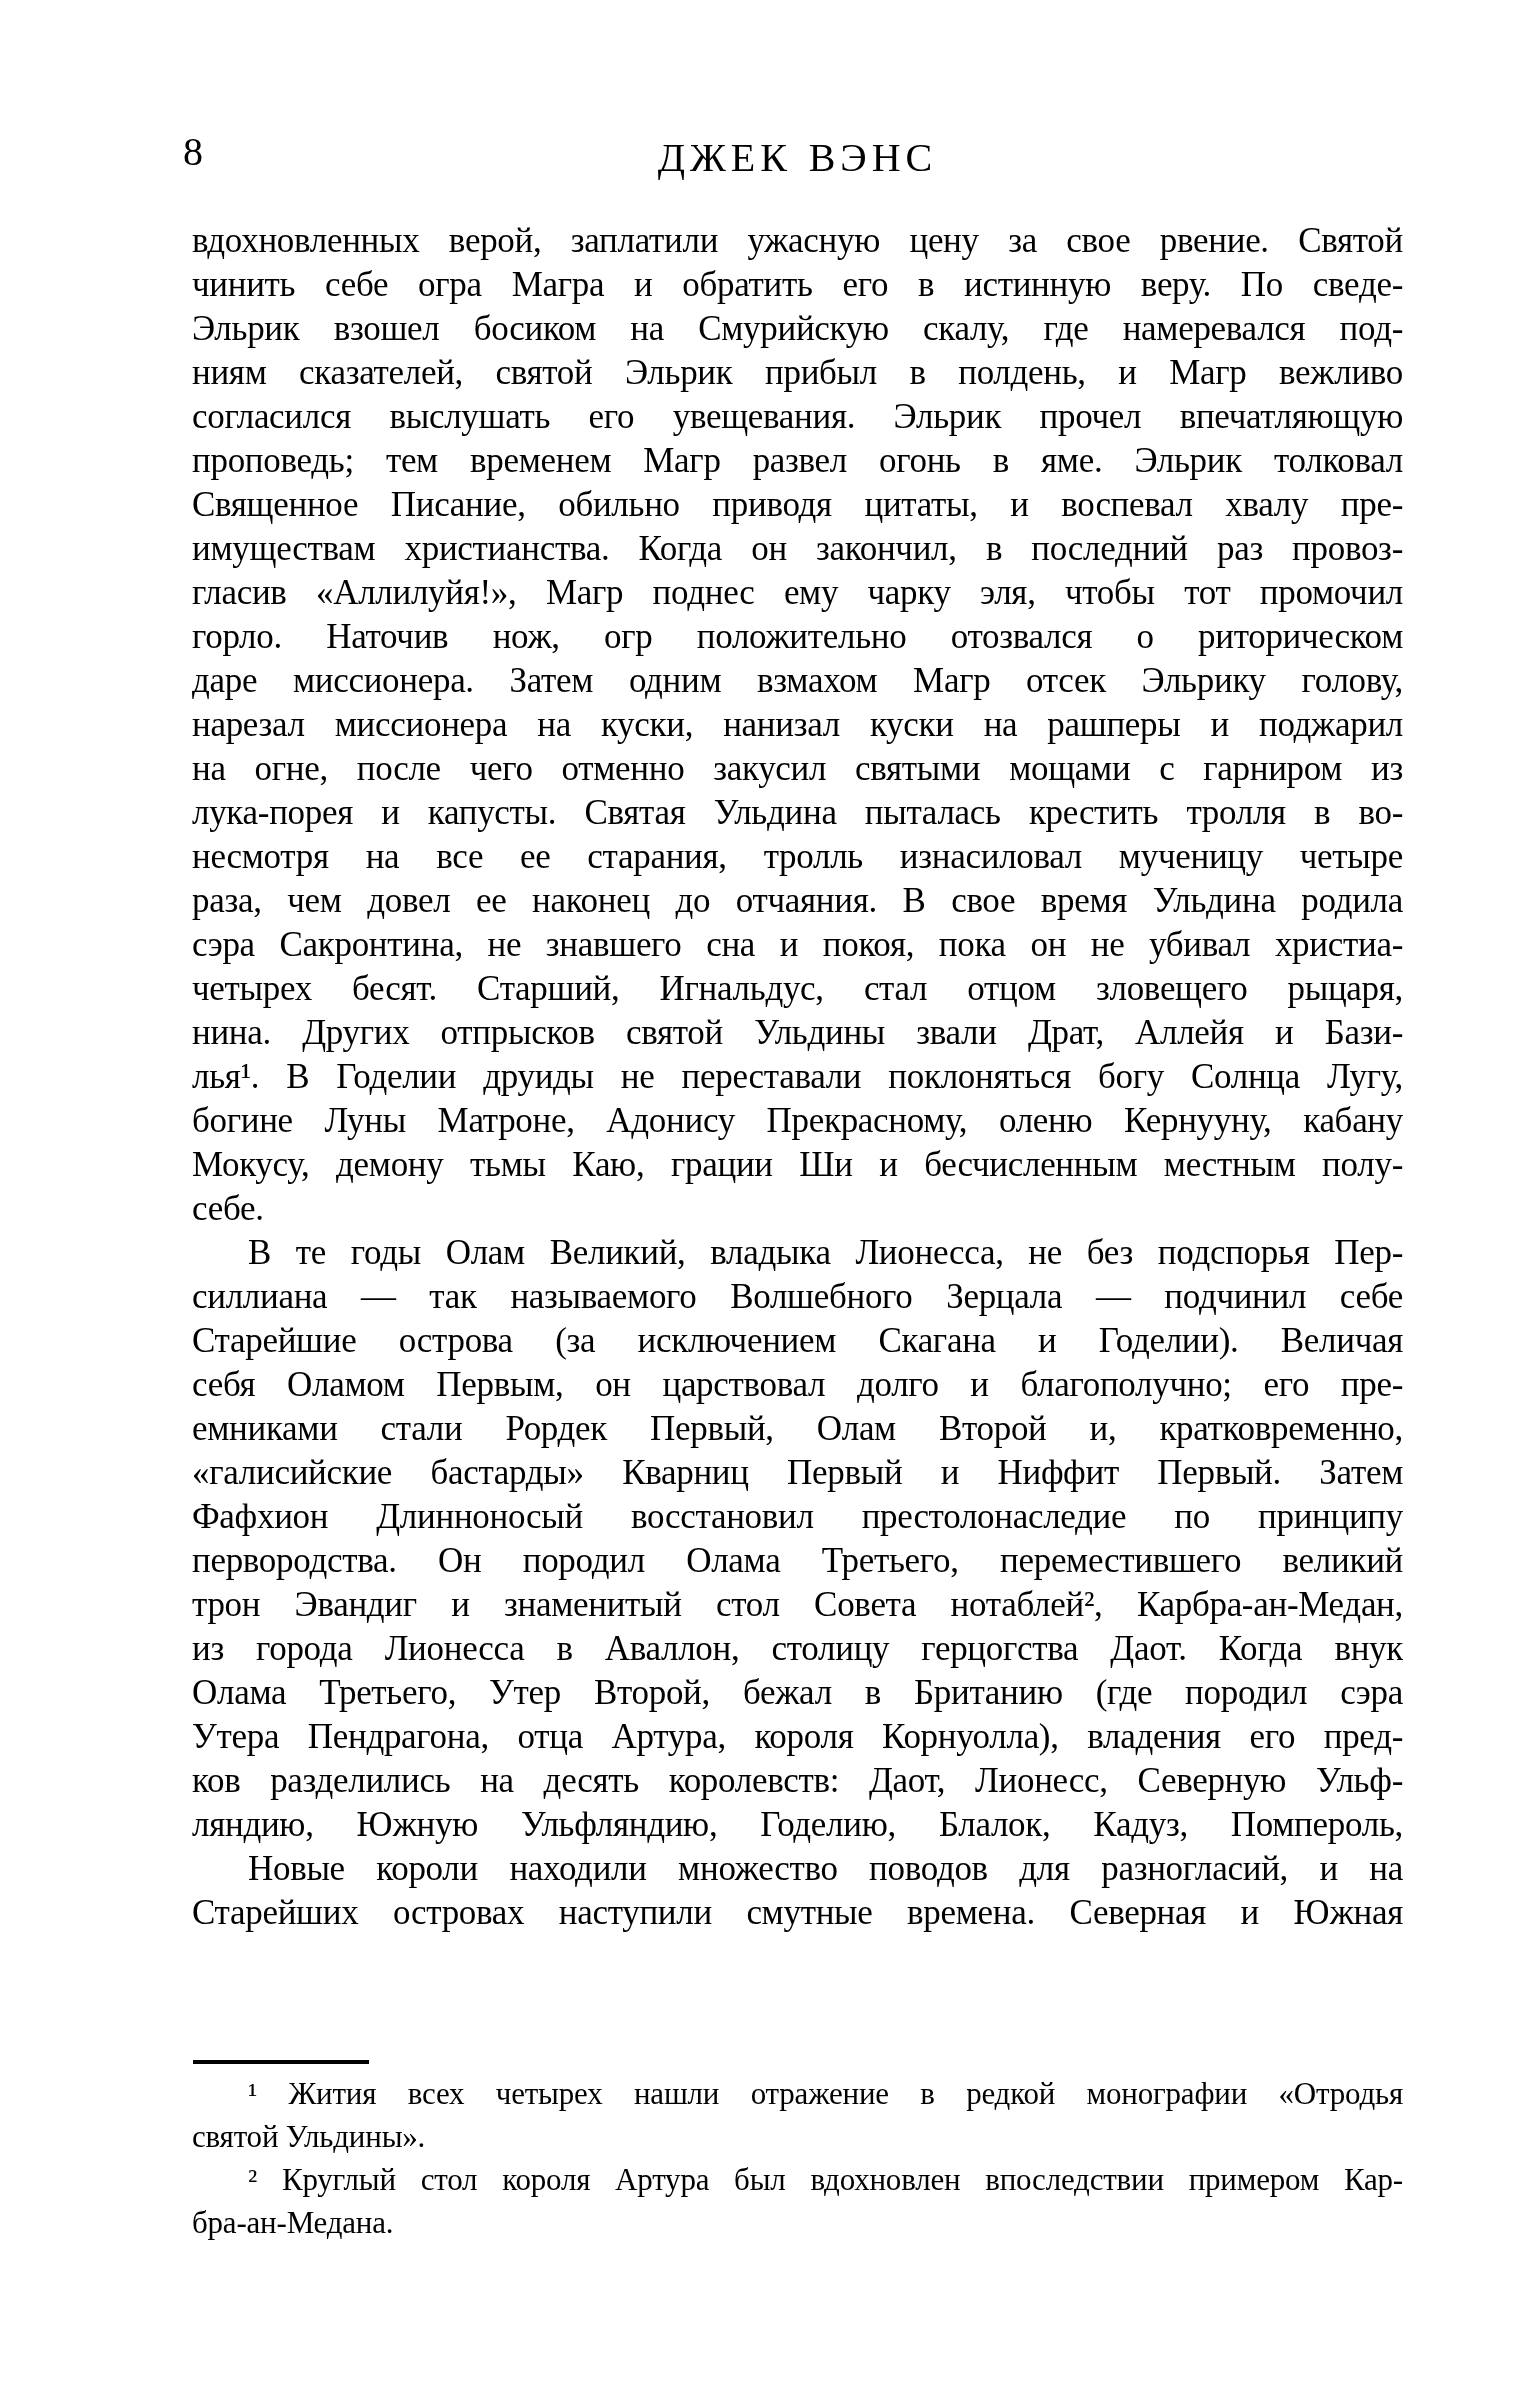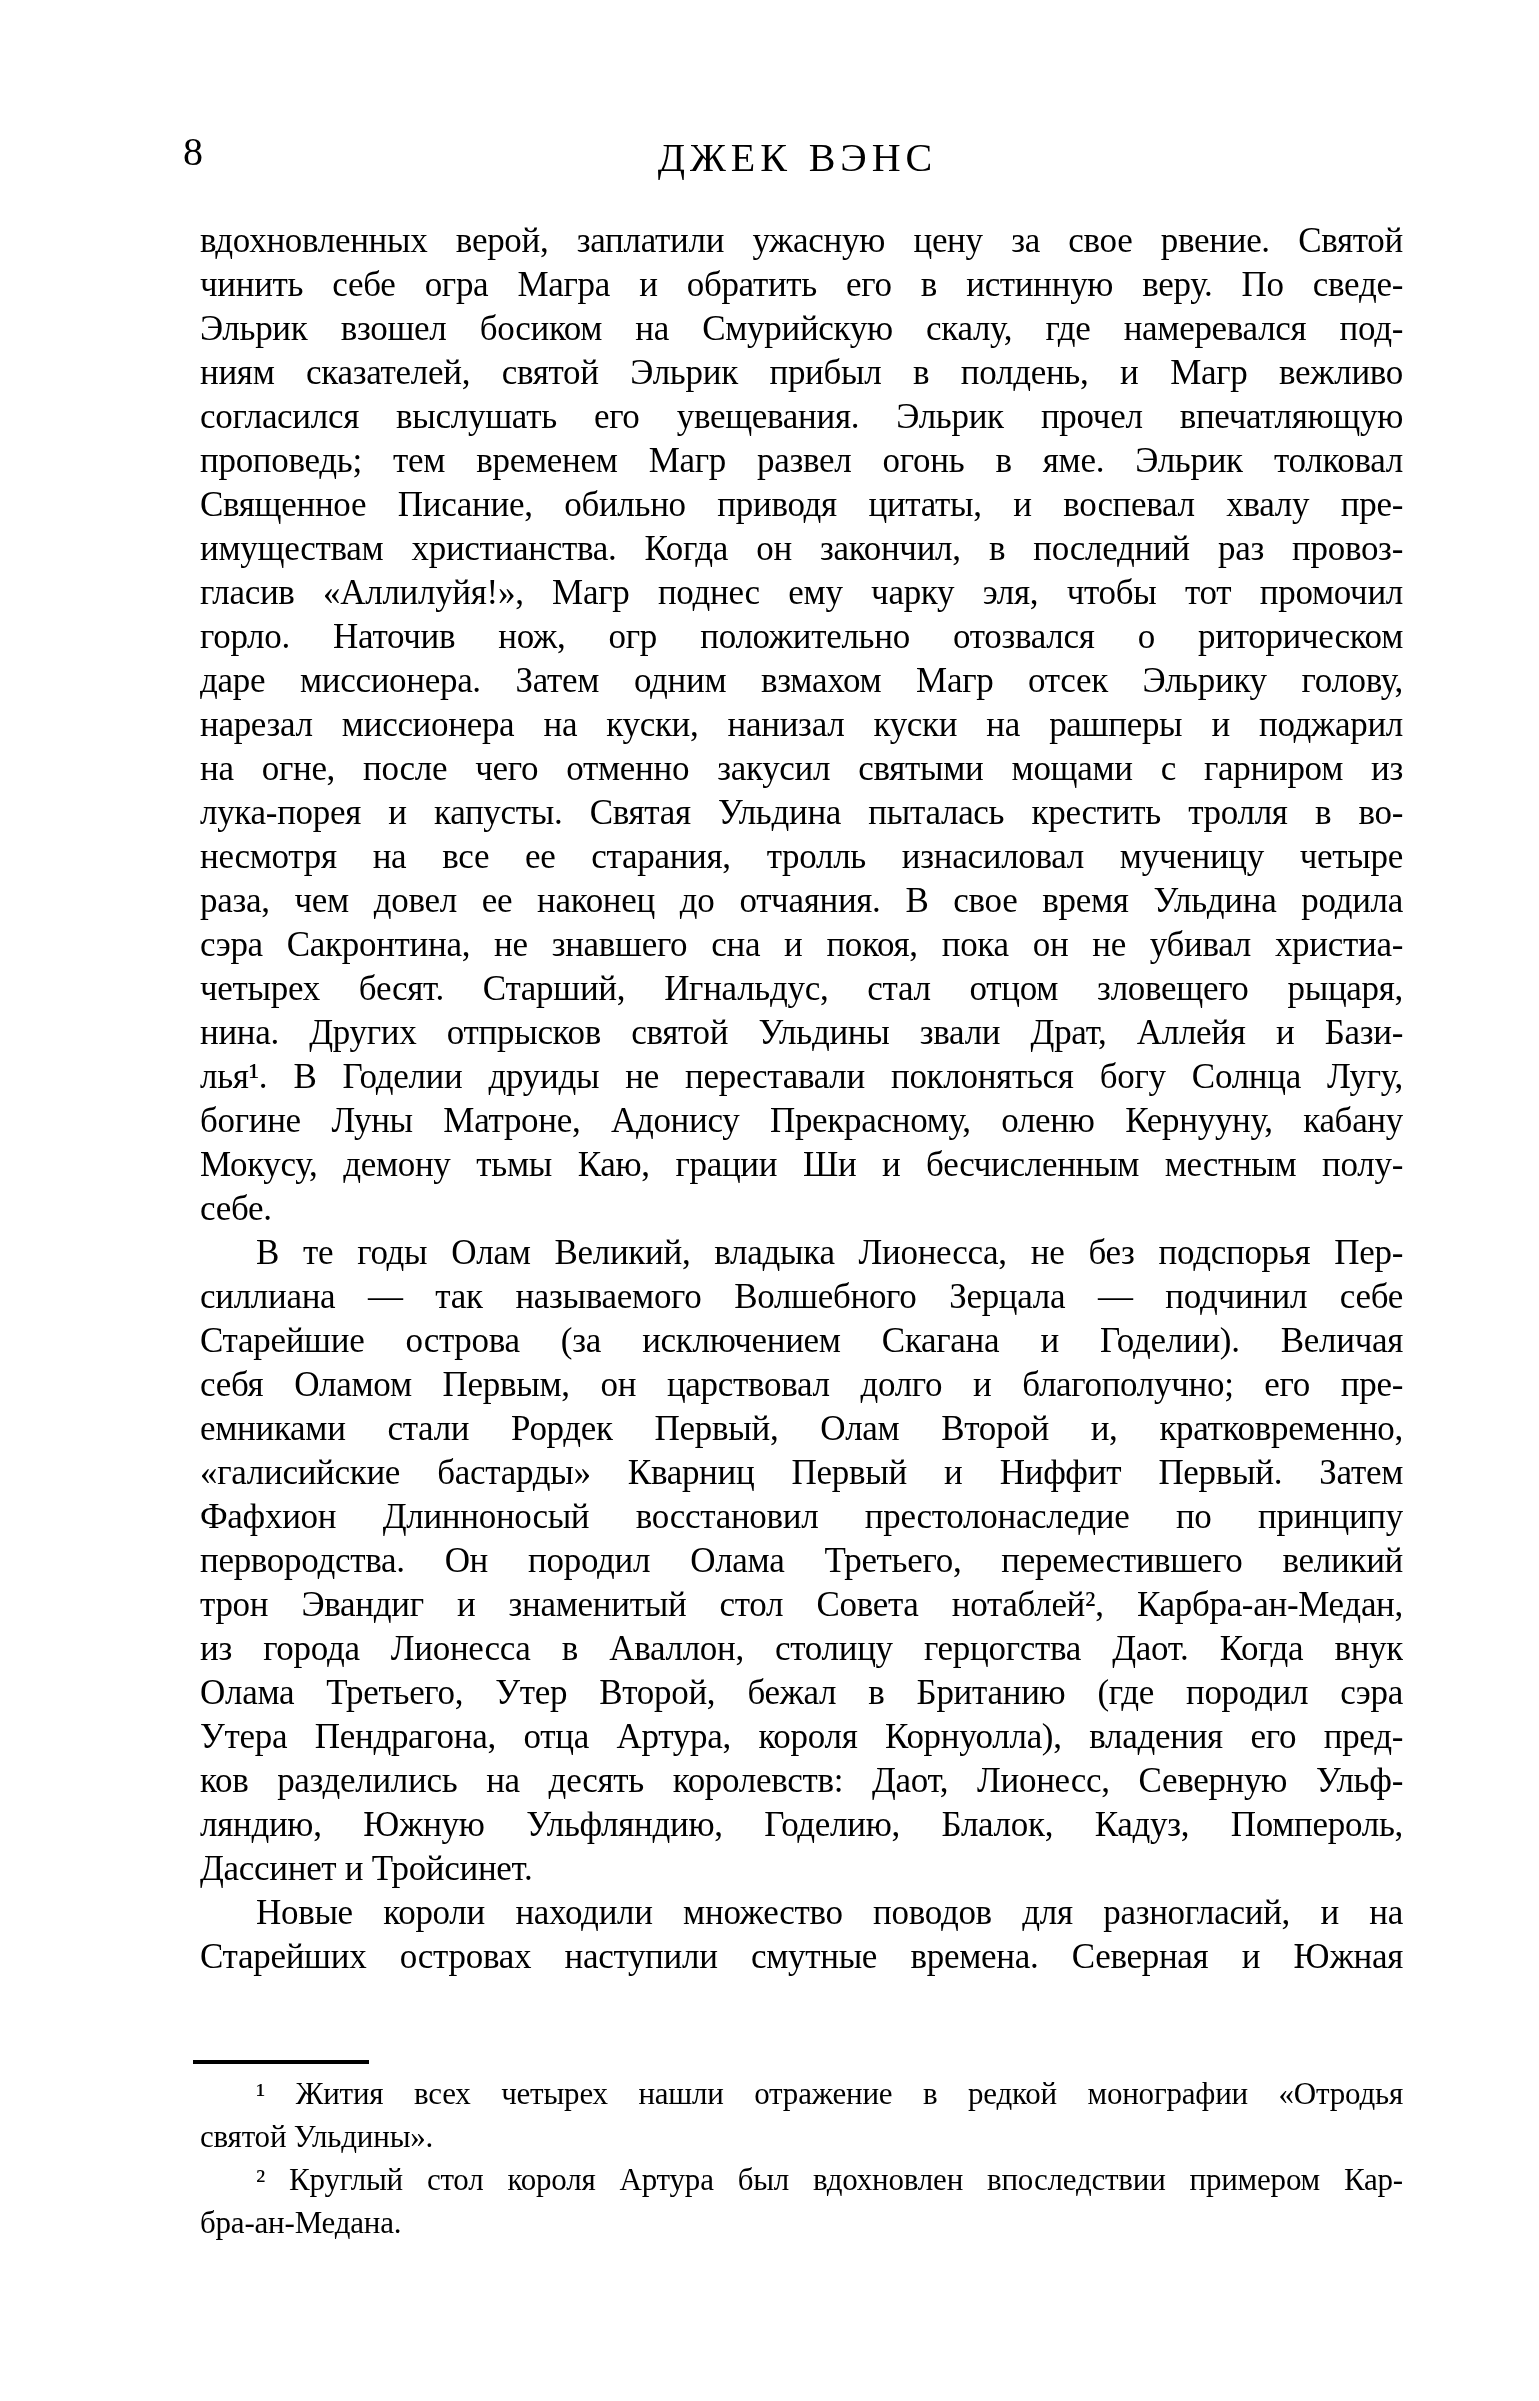--- a/index.html
+++ b/index.html
@@ -43,21 +43,20 @@
     line-height: 44px;
     letter-spacing: -0.3px;
   }
   .body-text .line { height: 44px; }
 
   .line {
     text-align: justify;
     text-align-last: justify;
     overflow: hidden;
     white-space: normal;
-    margin-left: 8px;
   }
   .line.final { text-align-last: left; }
   .line.indent { padding-left: 56px; }
 
   .footnote-rule {
     position: absolute;
     left: 193px;
     top: 2060px;
     width: 176px;
     height: 4.1px;
@@ -112,21 +111,20 @@
       <div class="line">емниками стали Рордек Первый, Олам Второй и, кратковременно,</div>
       <div class="line">«галисийские бастарды» Кварниц Первый и Ниффит Первый. Затем</div>
       <div class="line">Фафхион Длинноносый восстановил престолонаследие по принципу</div>
       <div class="line">первородства. Он породил Олама Третьего, переместившего великий</div>
       <div class="line">трон Эвандиг и знаменитый стол Совета нотаблей², Карбра-ан-Медан,</div>
       <div class="line">из города Лионесса в Аваллон, столицу герцогства Даот. Когда внук</div>
       <div class="line">Олама Третьего, Утер Второй, бежал в Британию (где породил сэра</div>
       <div class="line">Утера Пендрагона, отца Артура, короля Корнуолла), владения его пред-</div>
       <div class="line">ков разделились на десять королевств: Даот, Лионесс, Северную Ульф-</div>
       <div class="line">ляндию, Южную Ульфляндию, Годелию, Блалок, Кадуз, Помпероль,</div>
-      <div class="line final">Дассинет и Тройсинет.</div>
       <div class="line indent">Новые короли находили множество поводов для разногласий, и на</div>
       <div class="line">Старейших островах наступили смутные времена. Северная и Южная</div>
     </div>
   <div class="footnote-rule"></div>
   <div class="footnotes">
       <div class="line indent">¹ Жития всех четырех нашли отражение в редкой монографии «Отродья</div>
       <div class="line final">святой Ульдины».</div>
       <div class="line indent">² Круглый стол короля Артура был вдохновлен впоследствии примером Кар-</div>
       <div class="line final">бра-ан-Медана.</div>
     </div>

